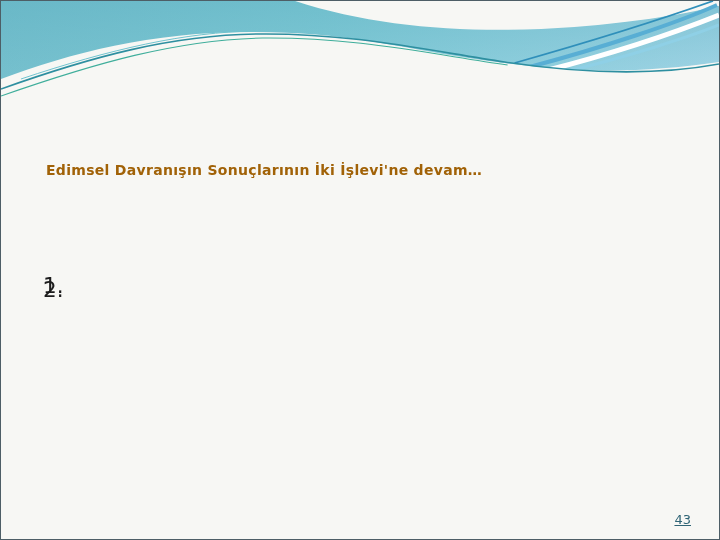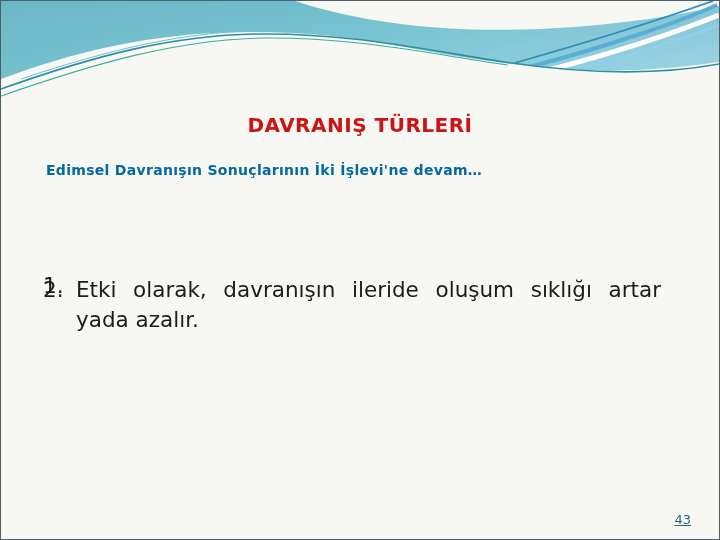--- a/index.html
+++ b/index.html
@@ -38,21 +38,21 @@
   }
   .slide-subtitle {
     position: absolute;
     top: 161px;
     left: 45px;
     right: 30px;
     margin: 0;
     font-size: 14px;
     font-weight: bold;
     letter-spacing: 0.3px;
-    color: #0369a1;
+    color: #a16207;
   }
   .body-intro {
     position: absolute;
     top: 208px;
     left: 36px;
     right: 30px;
     margin: 0;
     font-size: 21.5px;
     color: #1c1c1c;
   }
@@ -115,30 +115,28 @@
     <path stroke="#8fd0e6" stroke-width="3" fill="none" d="M560,72 C630,56 695,34 720,24"></path>
     <path stroke="#2f8fba" stroke-width="1.8" fill="none" d="M515,62 C600,38 680,12 714,0"></path>
 
     <path fill="#f7f7f4" d="M0,100 L0,78 C70,52 150,31 250,31 C345,31 390,45 475,58 C565,71 630,74 720,61 L720,100 Z"></path>
 
     <path stroke="#2e8fa0" stroke-width="1.6" fill="none" d="M0,88 C90,56 170,34 258,33 C350,32 420,48 505,61 C585,73 655,75 720,63"></path>
     <path stroke="#3fae9b" stroke-width="1.1" fill="none" d="M0,95 C95,62 175,39 262,37 C352,36 425,52 508,64"></path>
     <path stroke="#6fc3cf" stroke-width="1" fill="none" d="M20,78 C110,48 185,31 255,30"></path>
   </svg>
 
-  <h1 class="slide-title">DAVRANIŞ TÜRLERİ</h1>
 
   <p class="slide-subtitle">Edimsel Davranışın Sonuçlarının İki İşlevi'ne devam…</p>
 
 
   <div class="numbered-list">
     <div class="list-item">
       <span class="item-number">1.</span>
     </div>
     <div class="list-item">
       <span class="item-number">2.</span>
-      <span>Etki olarak, davranışın ileride oluşum sıklığı artar yada azalır.</span>
     </div>
   </div>
 
   <div class="page-number">43</div>
 
 </div>
 
 </body></html>

